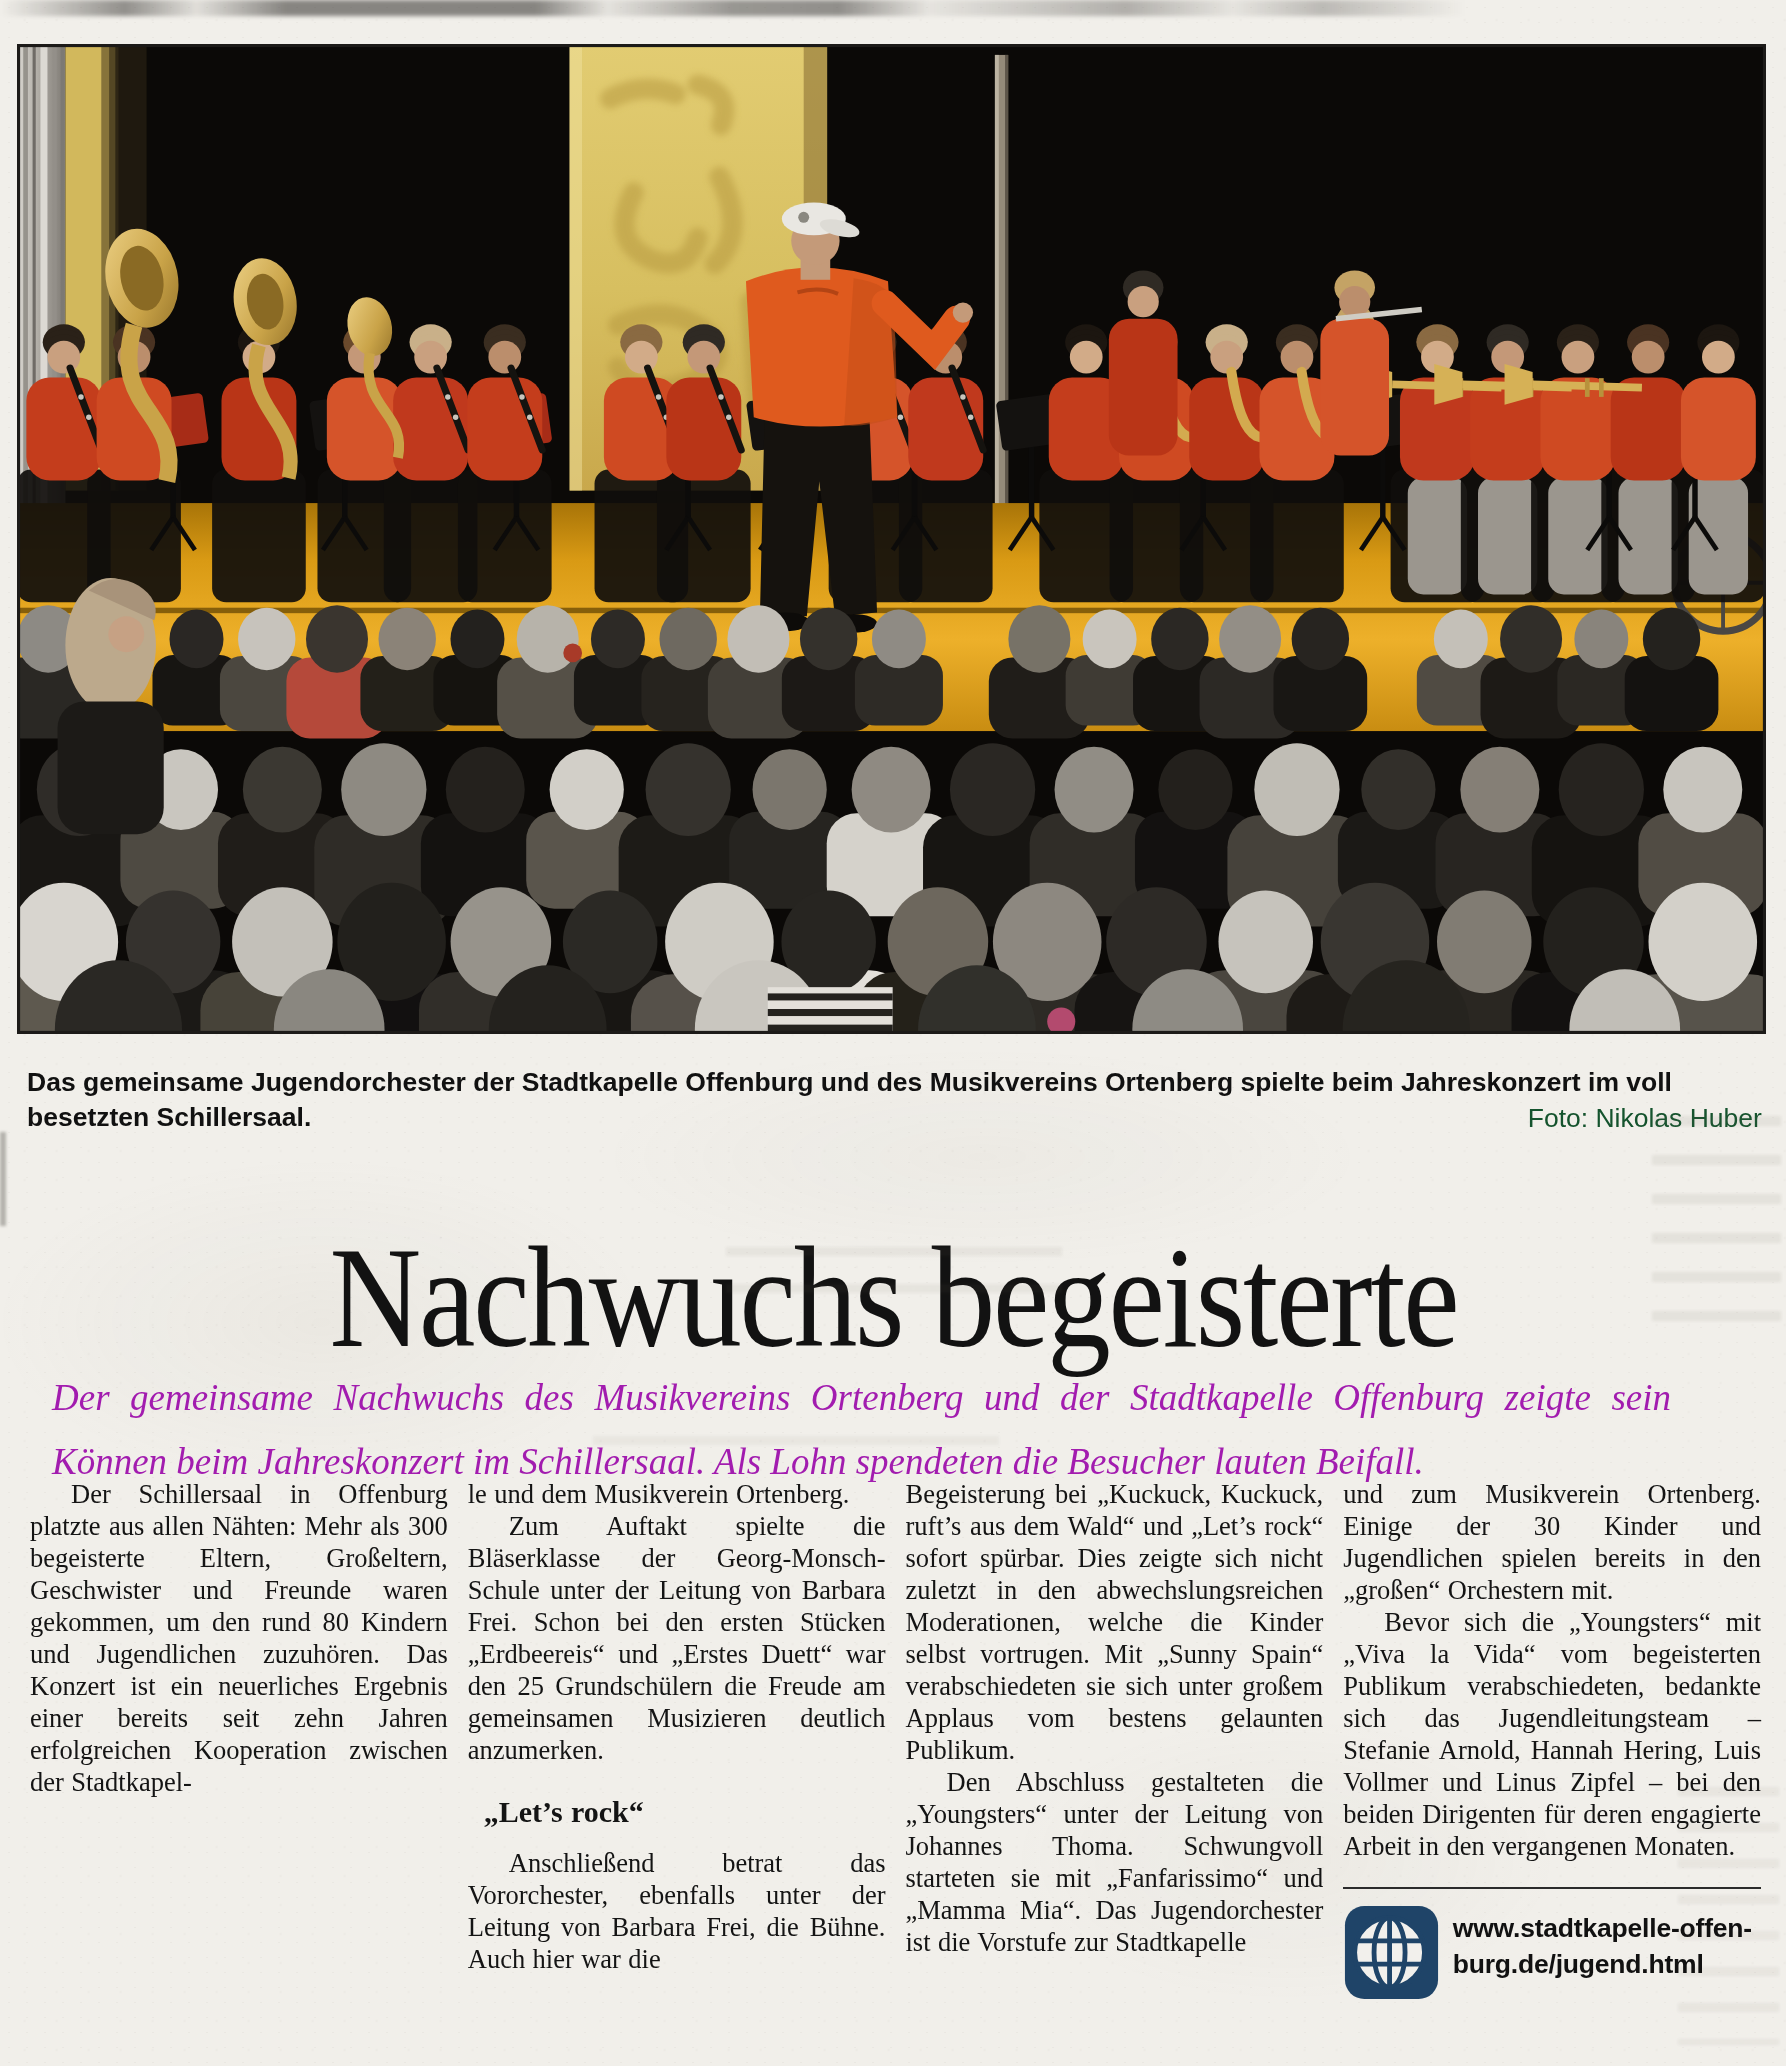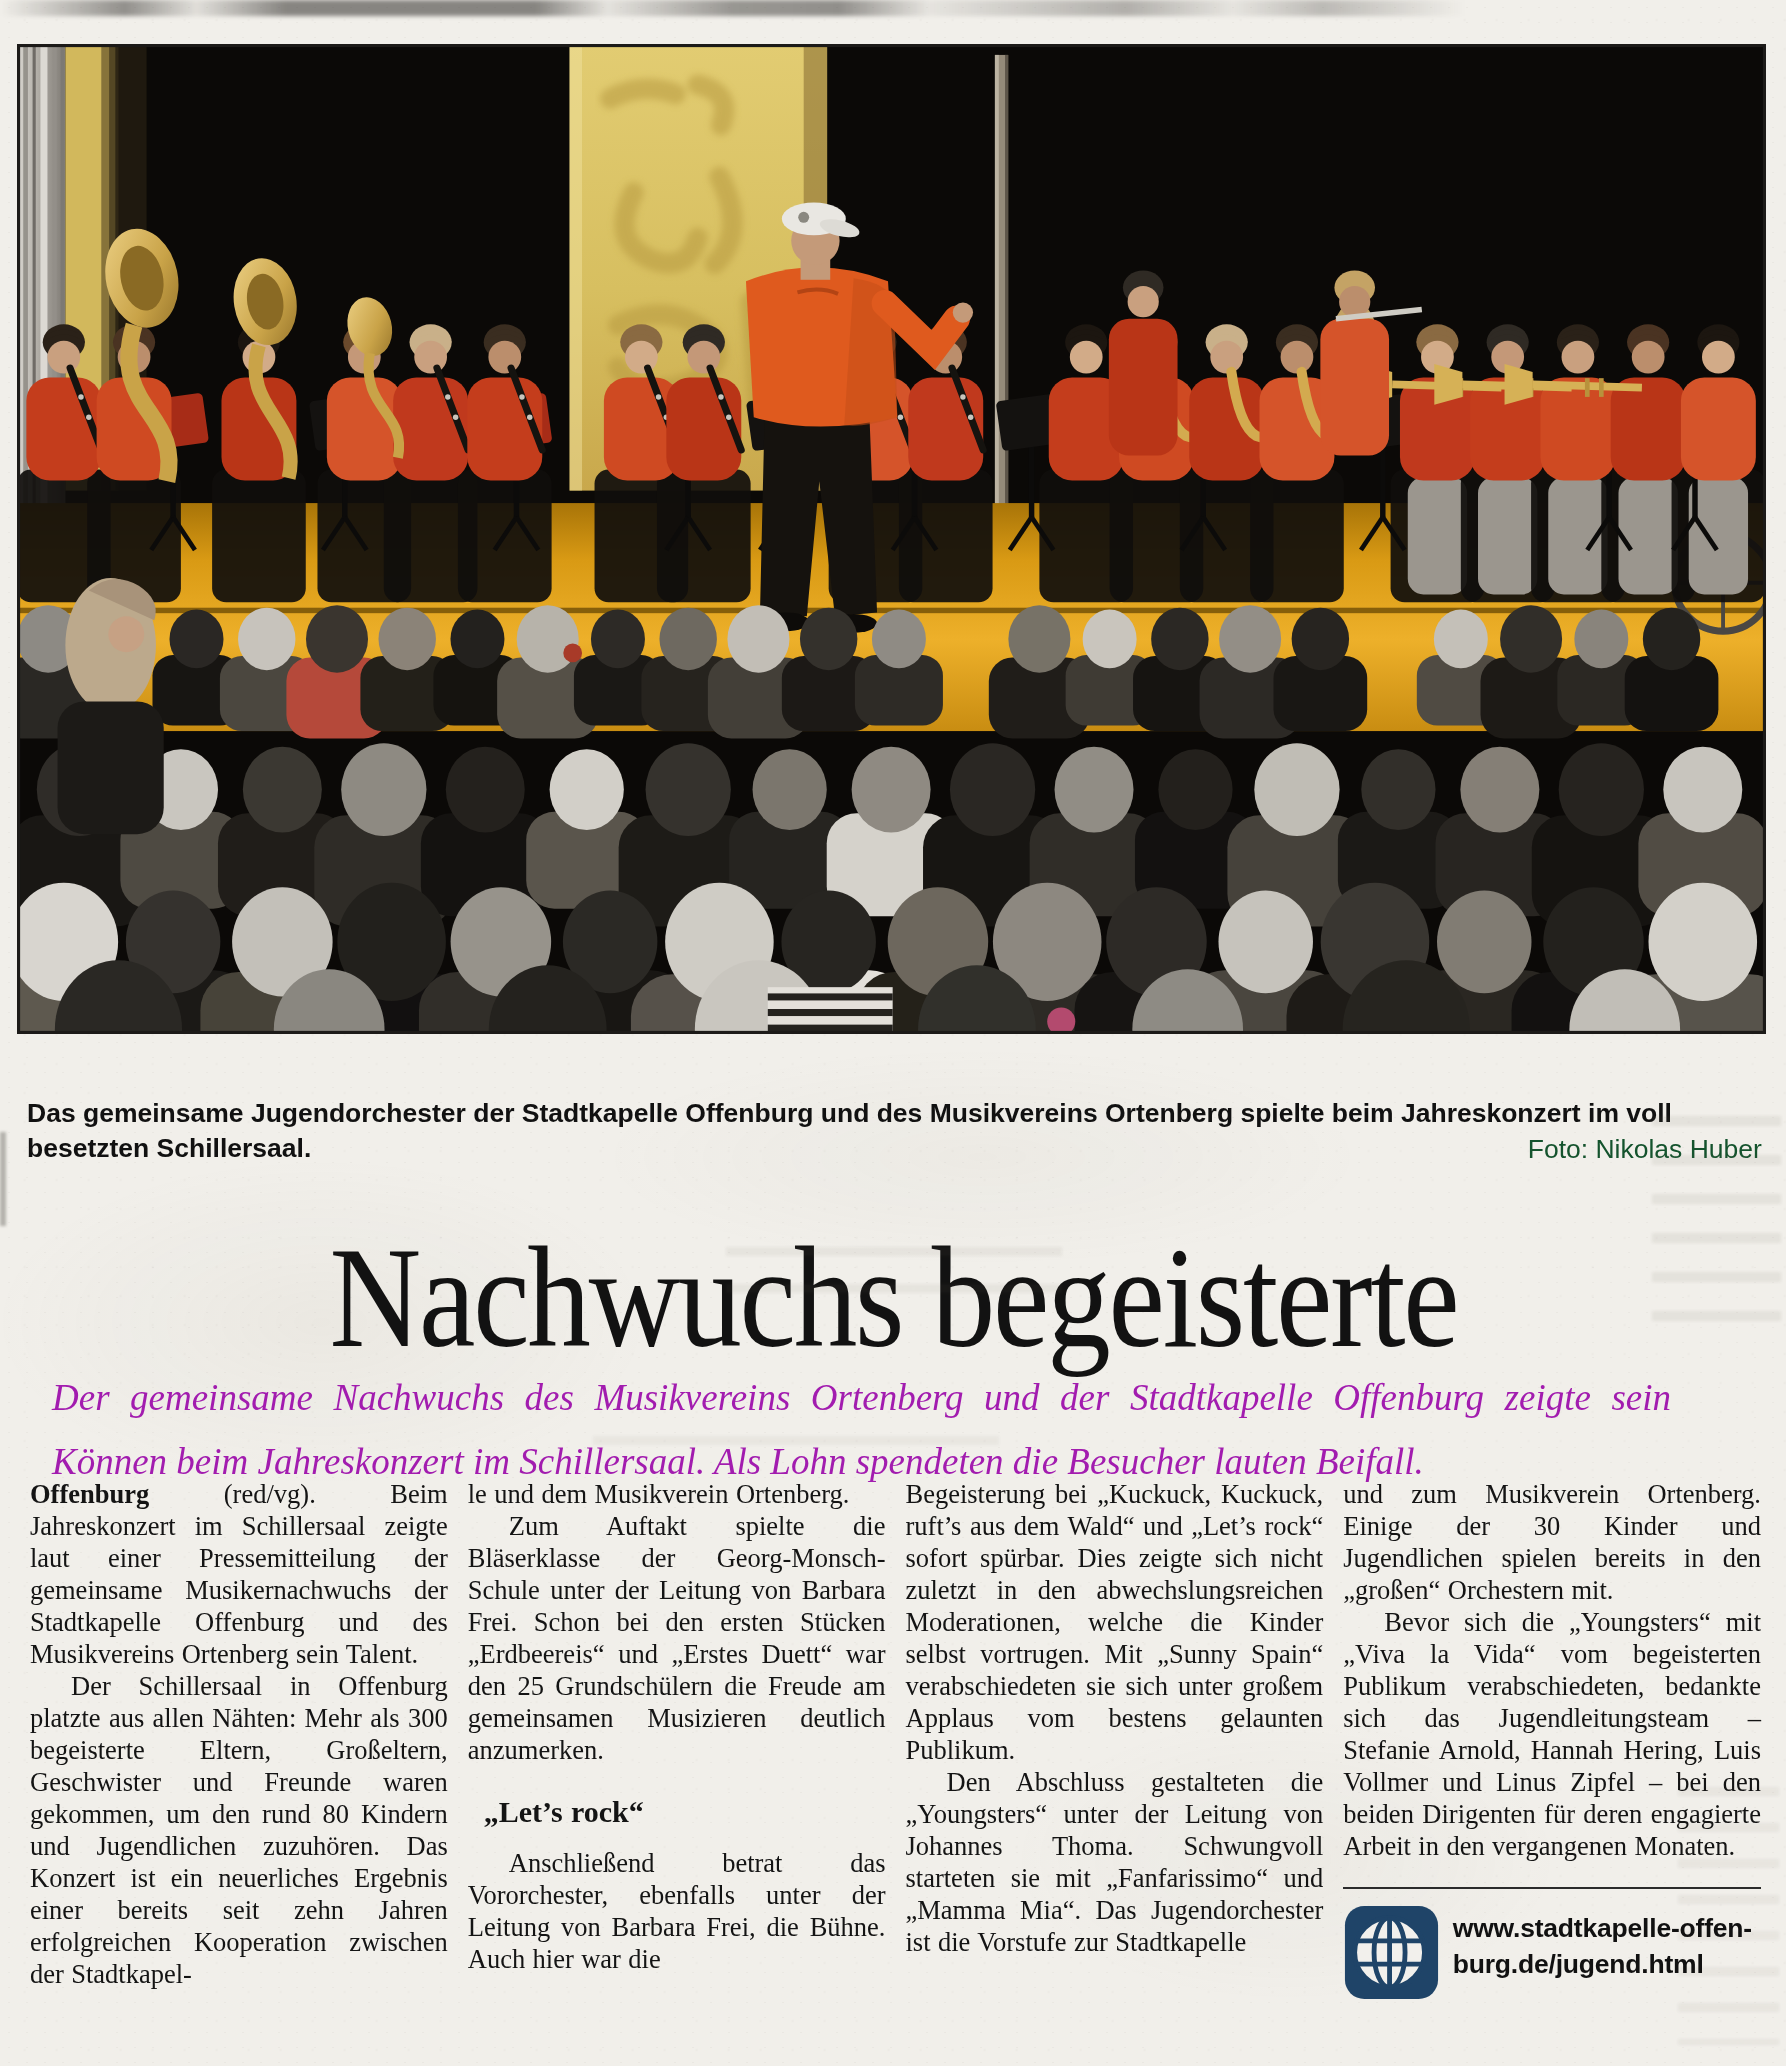--- a/index.html
+++ b/index.html
@@ -20,21 +20,21 @@
     background:linear-gradient(90deg, rgba(30,28,25,0) 0%, rgba(30,28,25,.45) 7%, rgba(30,28,25,.08) 11%,
       rgba(30,28,25,.5) 16%, rgba(30,28,25,.5) 30%, rgba(30,28,25,.06) 34%,
       rgba(30,28,25,.42) 41%, rgba(30,28,25,.45) 47%, rgba(30,28,25,.05) 52%,
       rgba(30,28,25,.3) 63%, rgba(30,28,25,.05) 69%, rgba(30,28,25,.25) 74%, rgba(30,28,25,0) 82%);
     filter:blur(2.3px);}
   .edge-mark{position:absolute;left:0;top:1132px;width:6.2px;height:94px;background:rgba(70,66,60,.35);filter:blur(1.6px);}
 
   .photo{position:absolute;left:17px;top:44px;width:1749px;height:990px;background:#0b0907;}
   .photo svg{display:block;width:100%;height:100%;}
 
-  .caption{position:absolute;left:27px;top:1096px;width:1738px;
+  .caption{position:absolute;left:27px;top:1065px;width:1738px;
     font-family:"Liberation Sans", sans-serif;font-weight:bold;font-size:26.5px;line-height:35px;color:#111;}
   .caption-text{display:block;width:1686px;}
   .caption-credit{position:absolute;right:3.1px;top:36px;font-weight:normal;color:#14532d;}
 
   .headline{position:absolute;left:0;top:1130px;width:1787px;text-align:center;
     font-family:"Liberation Serif", serif;font-weight:400;font-size:131px;line-height:1.1;
     letter-spacing:-2.3px;color:#121212;transform:scale(.97,1.1);transform-origin:center top;}
 
   .standfirst{position:absolute;left:52px;top:1329px;width:1619px;
     font-style:italic;font-size:37px;line-height:64px;text-align:justify;color:#a21caf;}
@@ -724,21 +724,20 @@
 <p class="standfirst">Der gemeinsame Nachwuchs des Musikvereins Ortenberg und der Stadtkapelle Offenburg zeigte sein Können beim Jahreskonzert im Schillersaal. Als Lohn spendeten die Besucher lauten Beifall.</p>
 
 <div class="ghost ghost-a"></div>
 <div class="ghost ghost-b"></div>
 <div class="ghost ghost-c"></div>
 <div class="ghost ghost-d"></div>
 
 <div class="body-cols">
 
   <div class="bodycol">
-    <p><span class="lead-word">Offenburg</span><span> (red/vg). Beim Jahreskonzert im Schillersaal zeigte laut einer Pressemitteilung der gemeinsame Musikernachwuchs der Stadtkapelle Offenburg und des Musikvereins Ortenberg sein Talent.</span></p>
     <p class="indent">Der Schillersaal in Offenburg platzte aus allen Nähten: Mehr als 300 begeisterte Eltern, Großeltern, Geschwister und Freunde waren gekommen, um den rund 80 Kindern und Jugendlichen zuzuhören. Das Konzert ist ein neuerliches Ergebnis einer bereits seit zehn Jahren erfolgreichen Kooperation zwischen der Stadtkapel-</p>
   </div>
 
   <div class="bodycol">
     <p>le und dem Musikverein Ortenberg.</p>
     <p class="indent">Zum Auftakt spielte die Bläserklasse der Georg-Monsch-Schule unter der Leitung von Barbara Frei. Schon bei den ersten Stücken „Erdbeereis“ und „Erstes Duett“ war den 25 Grundschülern die Freude am gemeinsamen Musizieren deutlich anzumerken.</p>
     <h3 class="col-subhead">„Let’s rock“</h3>
     <p class="indent">Anschließend betrat das Vororchester, ebenfalls unter der Leitung von Barbara Frei, die Bühne. Auch hier war die</p>
   </div>
 

